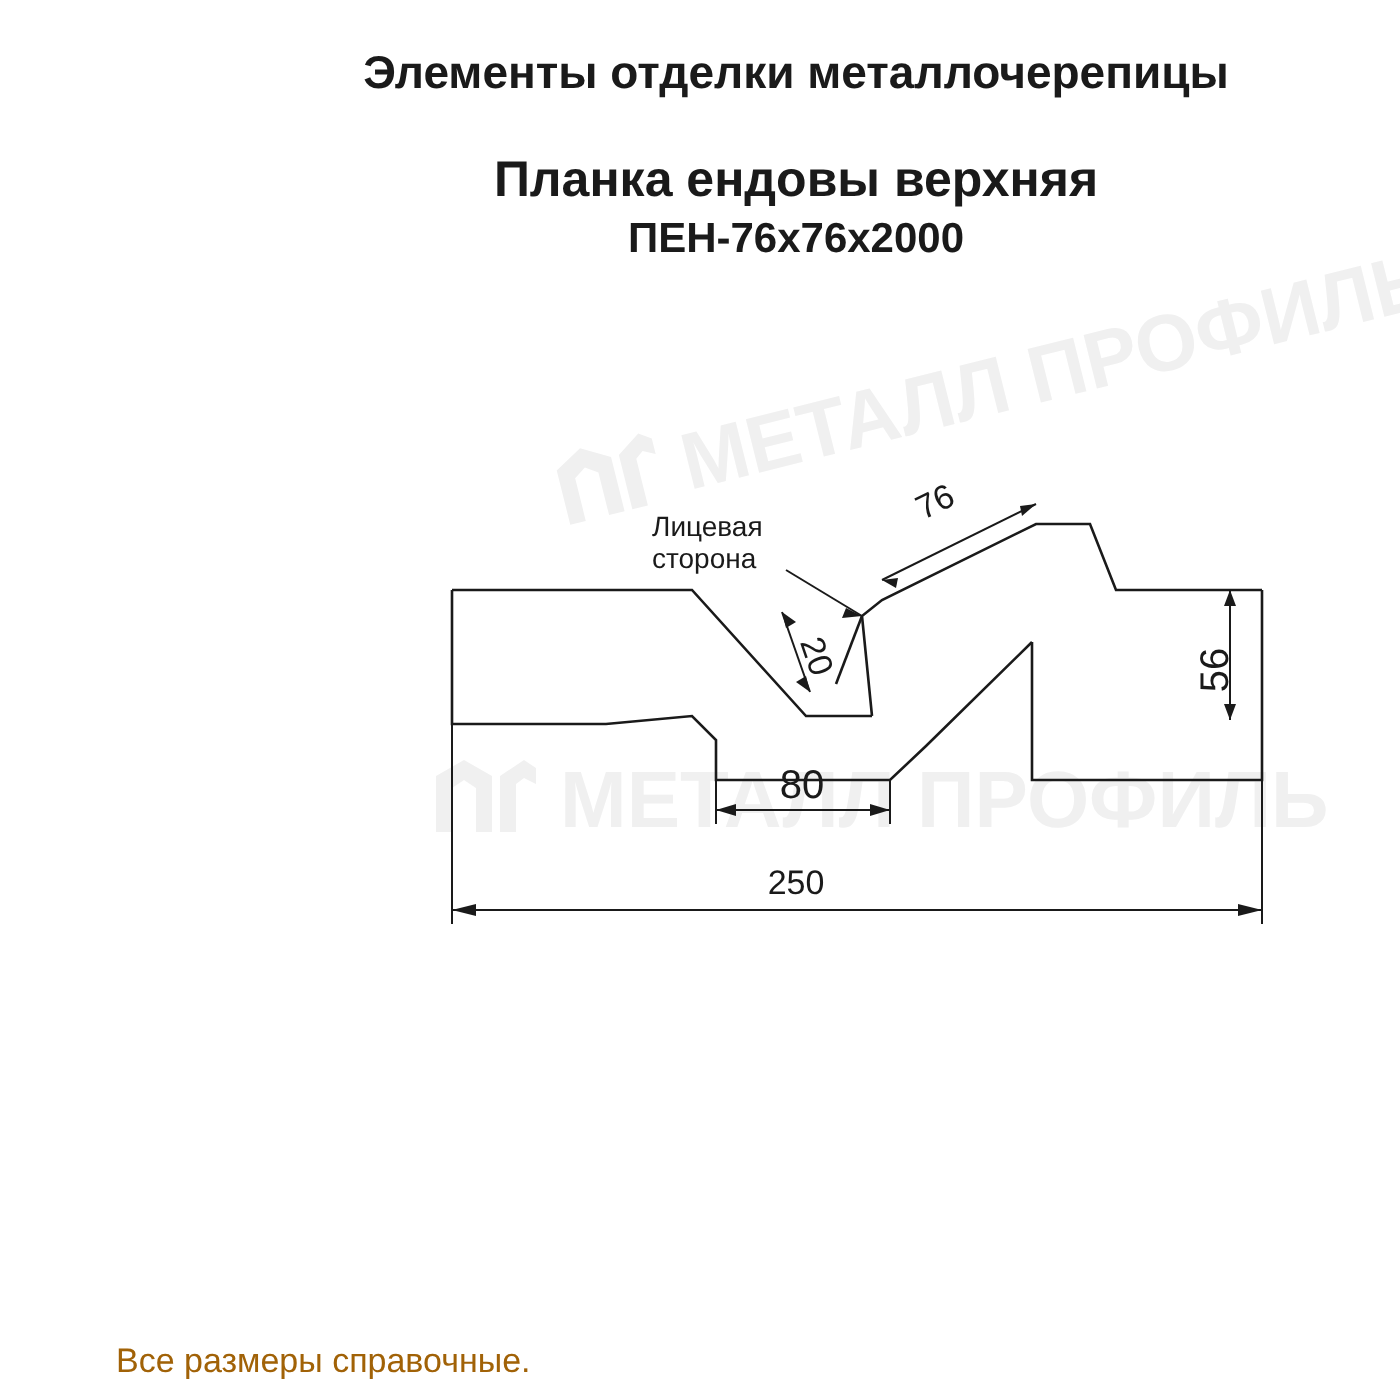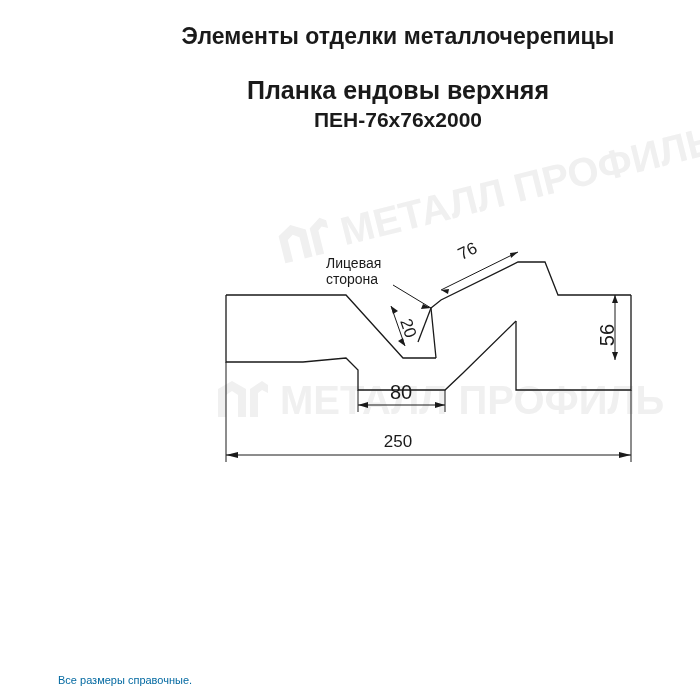--- a/index.html
+++ b/index.html
@@ -80,23 +80,23 @@
   }
   .wm-logo {
     display: inline-block;
     vertical-align: middle;
     margin-right: 10px;
   }
   .footnotes {
     position: absolute;
     left: 10px;
     bottom: 10px;
-    font-size: 11px;
+    font-size: 17px;
     line-height: 19px;
-    color: #0369a1;
+    color: #a16207;
   }
   .footnotes div {
     white-space: nowrap;
   }
   .dim-label, .face-label {
     font-size: 17px;
     fill: #1a1a1a;
     font-family: "Liberation Sans", sans-serif;
   }
   .dim-label-big {

